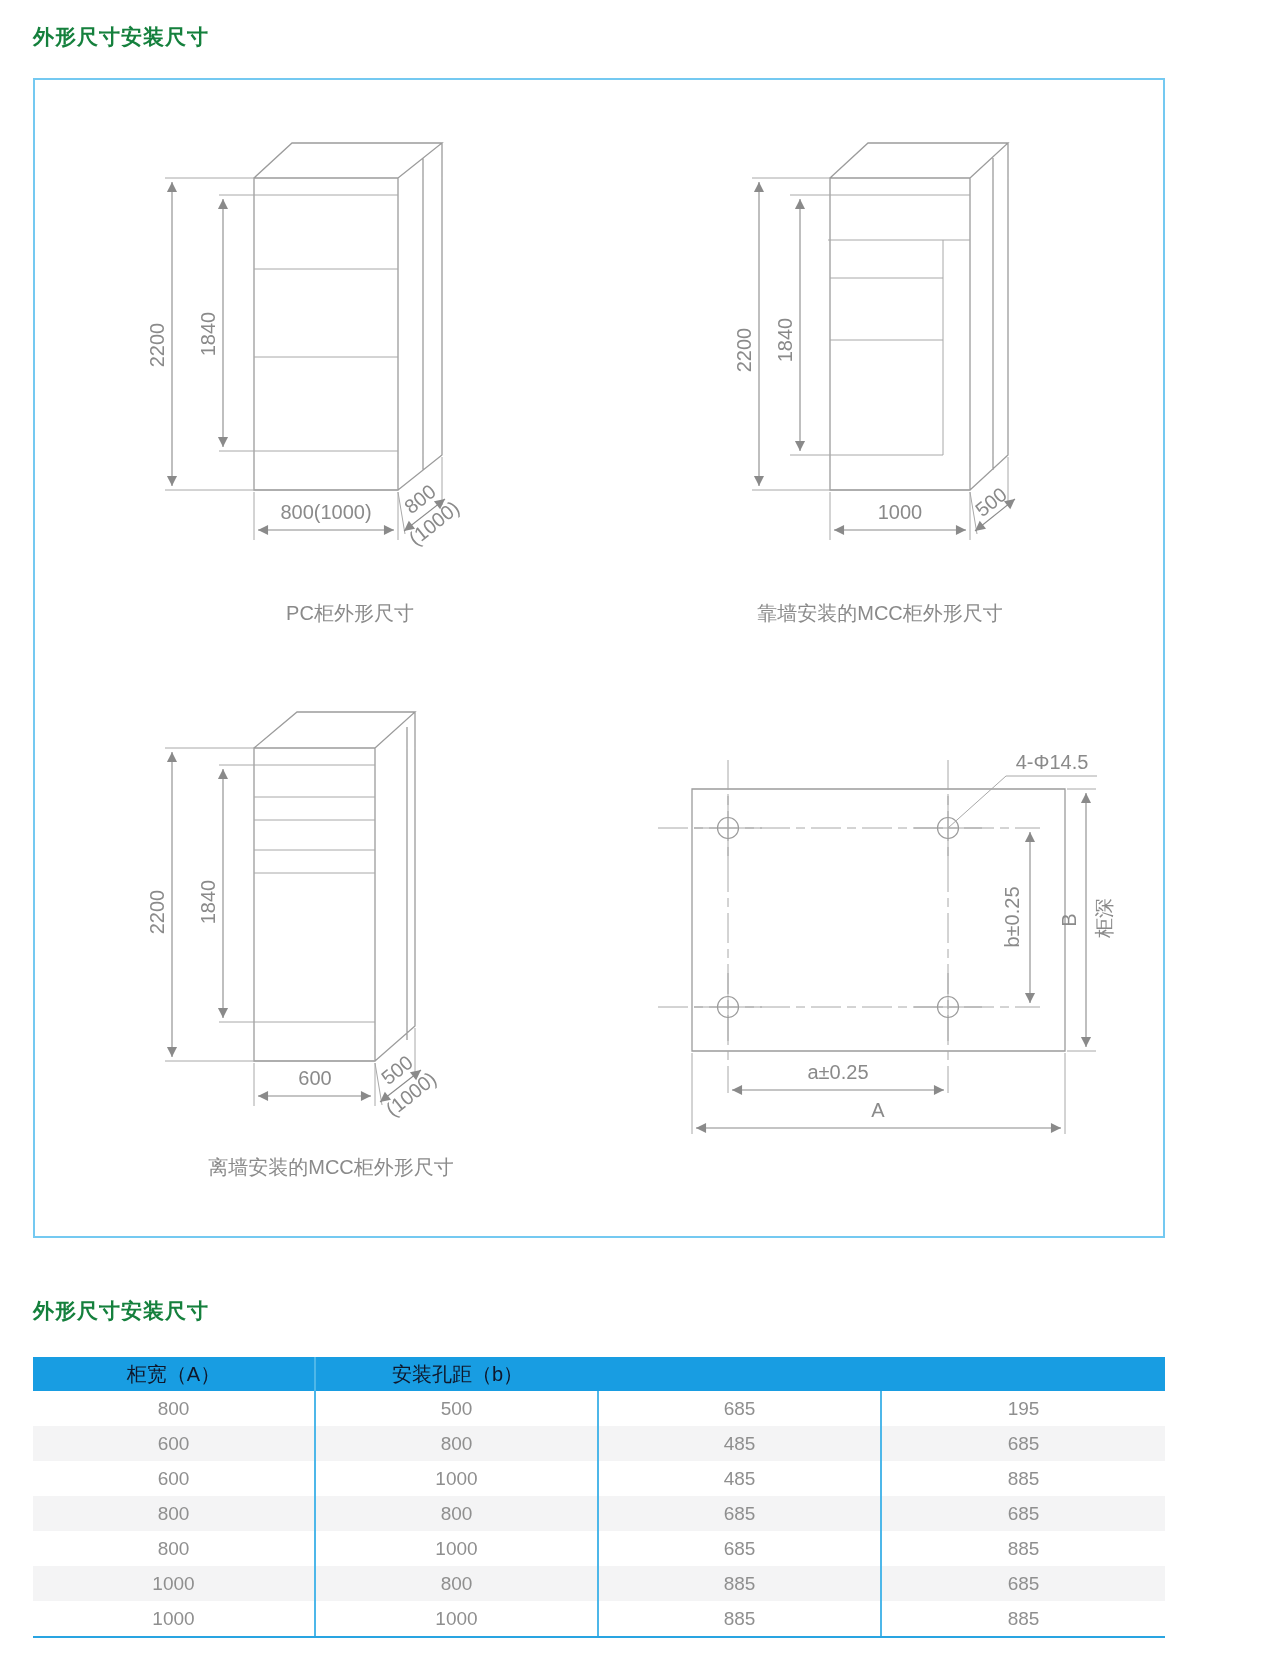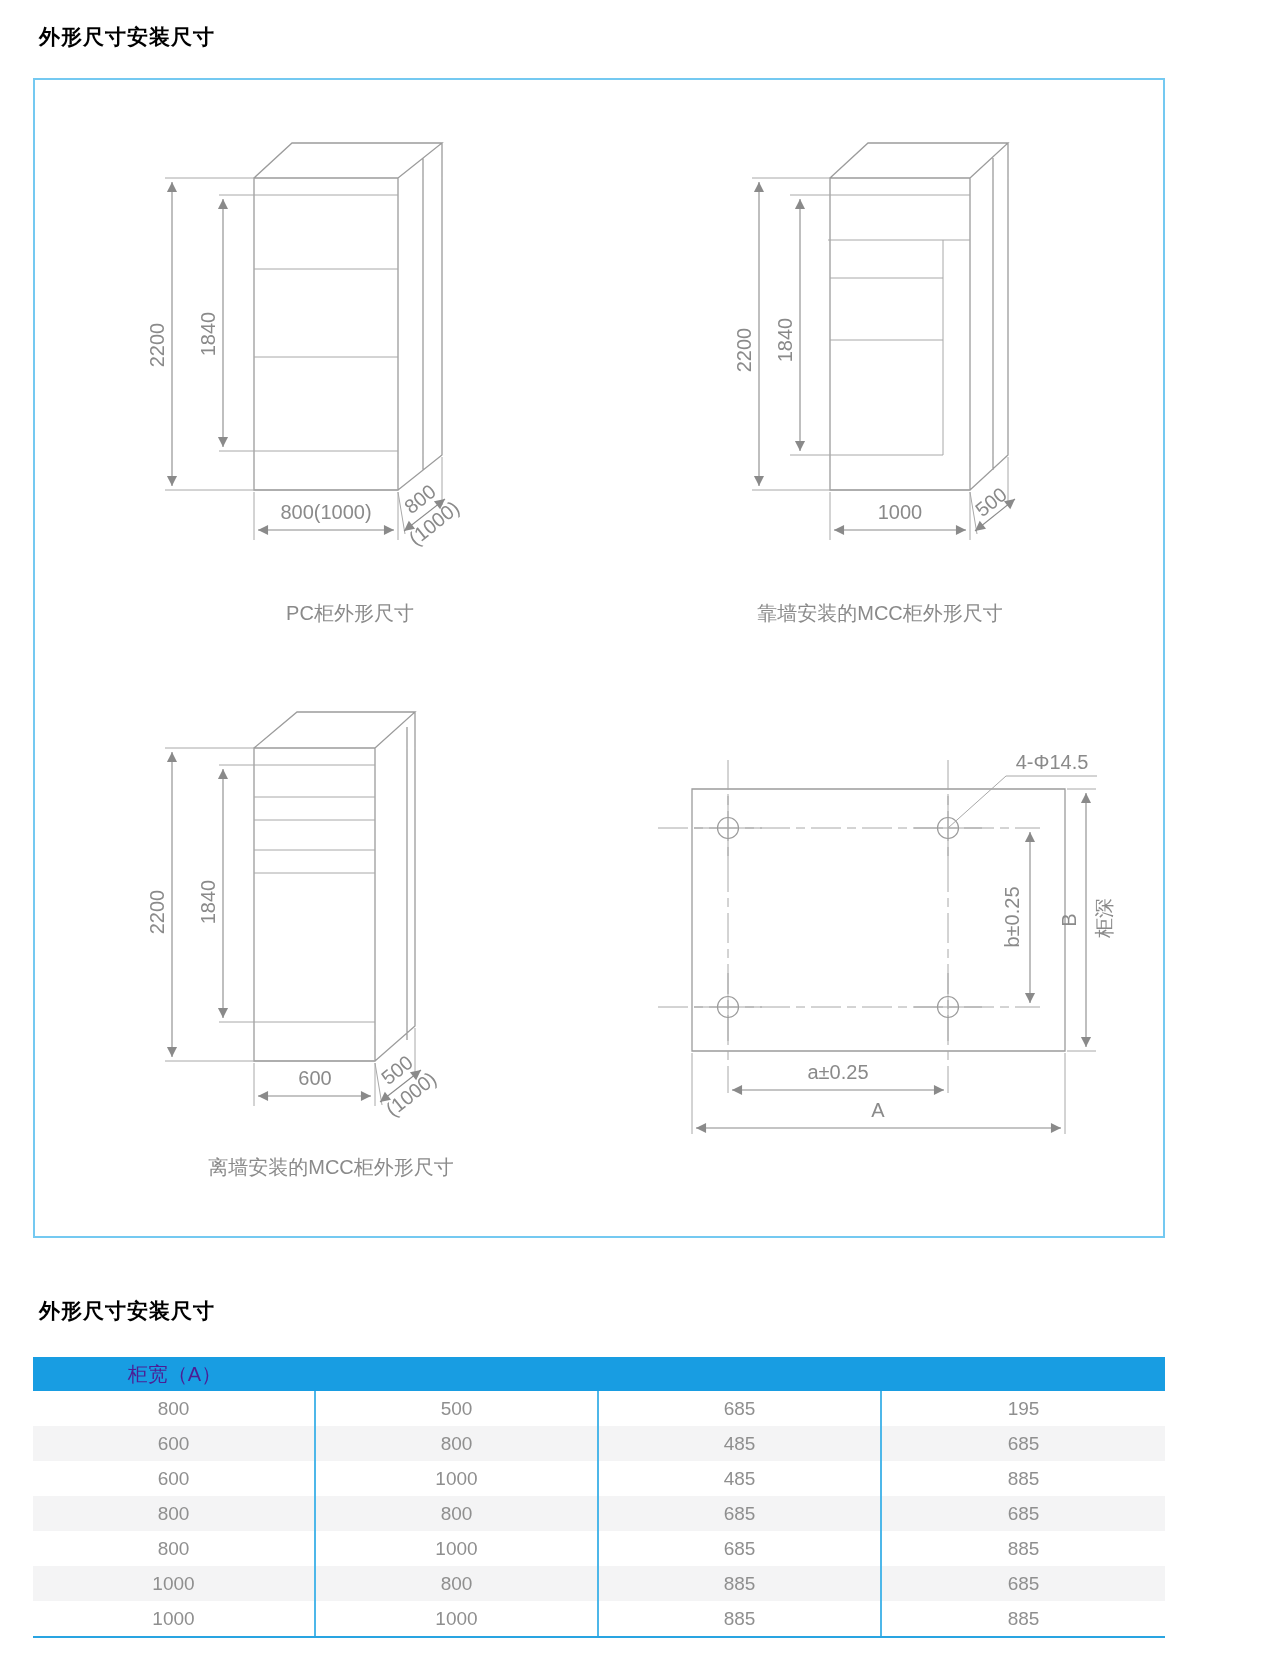--- a/index.html
+++ b/index.html
@@ -1,23 +1,22 @@
 <!DOCTYPE html>
 <html><head>
 <meta charset="utf-8">
 <style>
   html,body{margin:0;padding:0;background:#ffffff;}
   .page{
     position:relative;width:1278px;height:1662px;background:#fff;overflow:hidden;
     font-family:"Liberation Sans","DejaVu Sans",sans-serif;
   }
   .sec-title{
-    position:absolute;left:33px;font-size:21px;font-weight:700;color:#000000;line-height:1;
+    position:absolute;left:33px;font-size:21px;font-weight:700;color:#15803d;line-height:1;
     letter-spacing:1px;
-    margin-left:6px;
   }
   #title1{top:26px;}
   #title2{top:1300px;}
   .draw-box{
     position:absolute;left:33px;top:78px;width:1132px;height:1160px;
     border:2px solid #74c9f1;box-sizing:border-box;background:#fff;
   }
   svg.overlay{position:absolute;left:0;top:0;width:1278px;height:1662px;}
   svg text{font-family:"Liberation Sans","DejaVu Sans",sans-serif;fill:#8a8a8a;font-size:20px;}
   .ol{fill:none;stroke:#9c9c9c;stroke-width:1.3;}
@@ -25,21 +24,21 @@
   .cl{fill:none;stroke:#a8a8a8;stroke-width:1;stroke-dasharray:30 6 9 6;}
   .dim{fill:none;stroke:#8a8a8a;stroke-width:1.1;}
   .hole{fill:none;stroke:#9c9c9c;stroke-width:1.2;}
   .caption{font-size:20px;fill:#8a8a8a;}
   
   .itable{
     position:absolute;left:33px;top:1357px;width:1132px;
     border-bottom:2px solid #29a4e1;font-size:19px;color:#8f8f8f;
   }
   .trow{display:grid;grid-template-columns:1fr 1fr 1fr 1fr;}
-  .thead{background:#189de2;color:#4c1d95;font-size:20px;}
+  .thead{background:#189de2;color:#0f172a;font-size:20px;}
   .thead .tcell{height:34px;line-height:34px;}
   .tbody .tcell{height:35px;line-height:35px;}
   .tcell{text-align:center;border-right:2px solid #4db7e9;overflow:hidden;}
   .tcell:last-child{border-right:none;}
   .alt{background:#f4f4f5;}
 </style>
 </head>
 <body>
 
 <div class="page">
@@ -120,20 +119,21 @@
       <text x="838" y="1079" text-anchor="middle">a±0.25</text>
       <text x="878" y="1117" text-anchor="middle">A</text>
     </g>
   </svg>
 
   <div class="sec-title" id="title2">外形尺寸安装尺寸</div>
 
   <div class="itable">
     <div class="trow thead">
       <div class="tcell">柜宽（A）</div>
+      <div class="tcell">安装孔距（b）</div>
     </div>
     <div class="tbody">
       <div class="trow">
         <div class="tcell">800</div>
         <div class="tcell">500</div>
         <div class="tcell">685</div>
         <div class="tcell">195</div>
       </div>
       <div class="trow alt">
         <div class="tcell">600</div>

